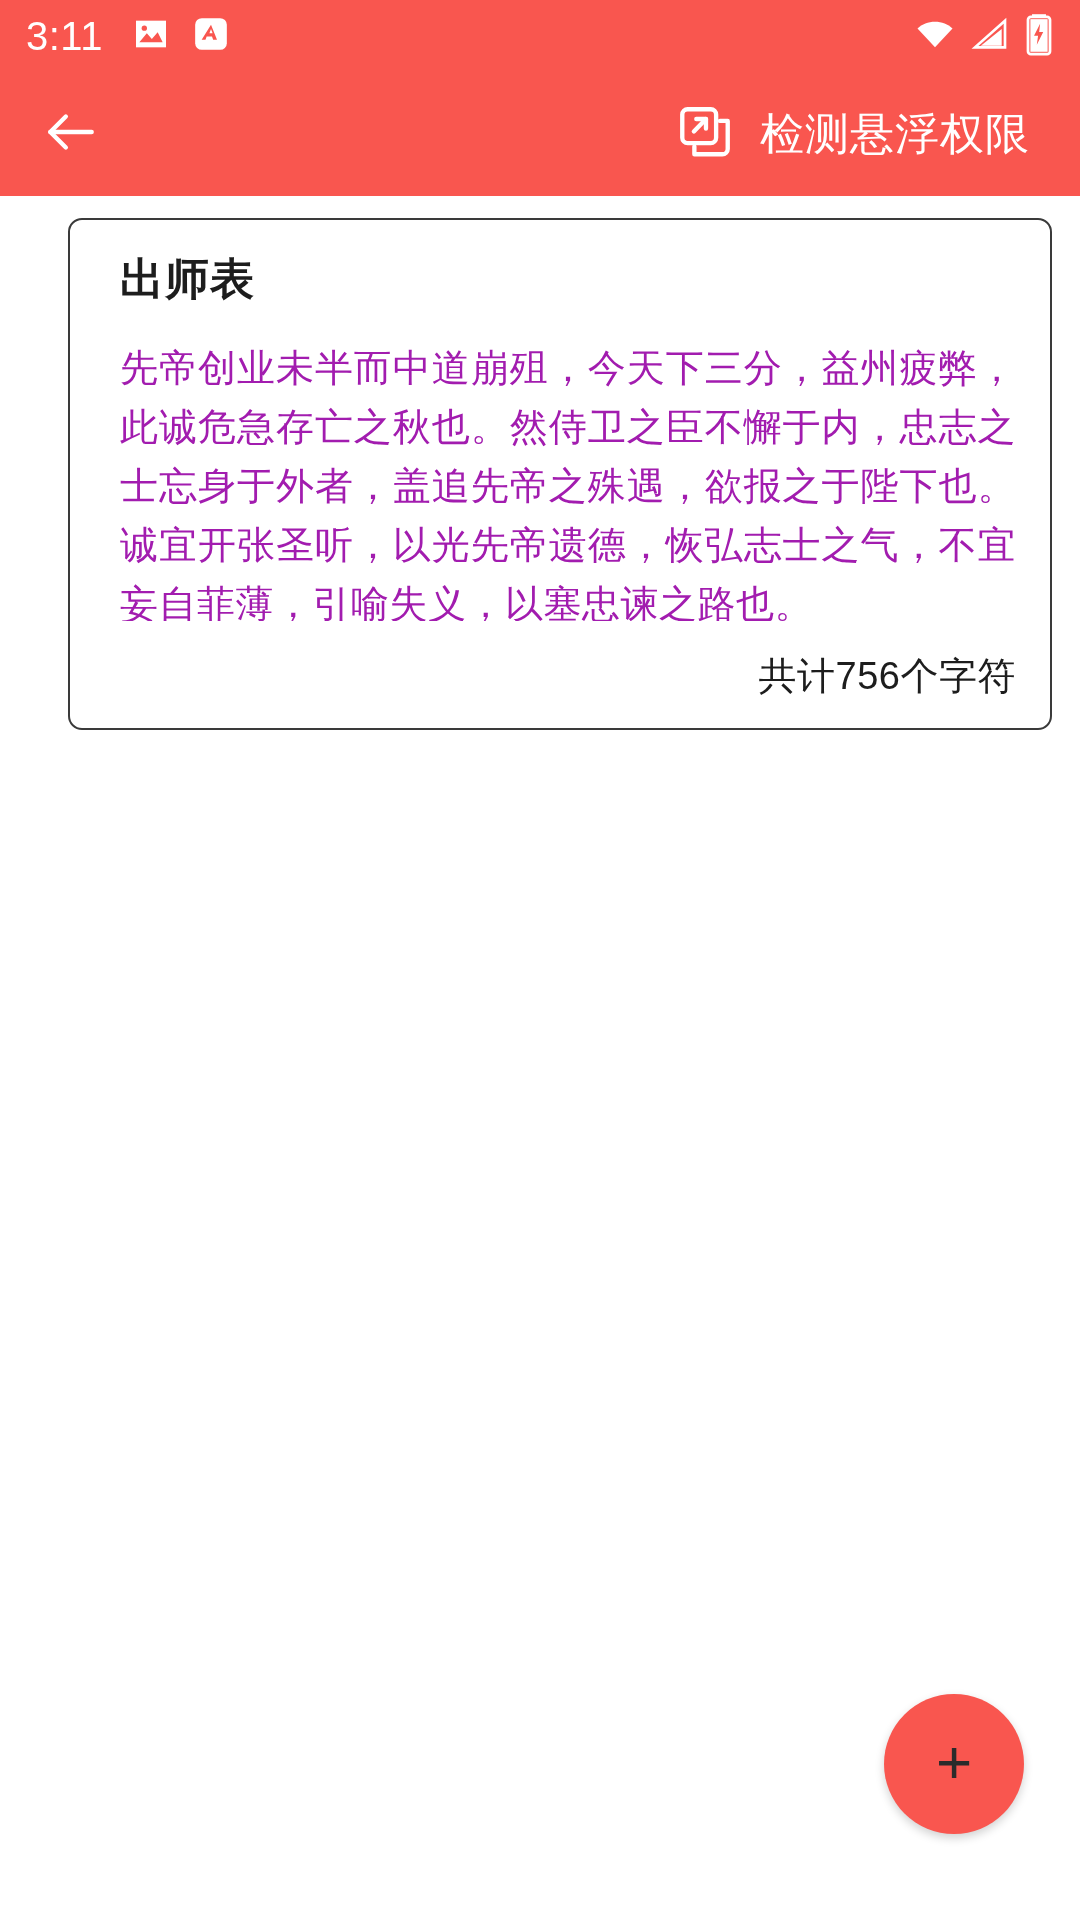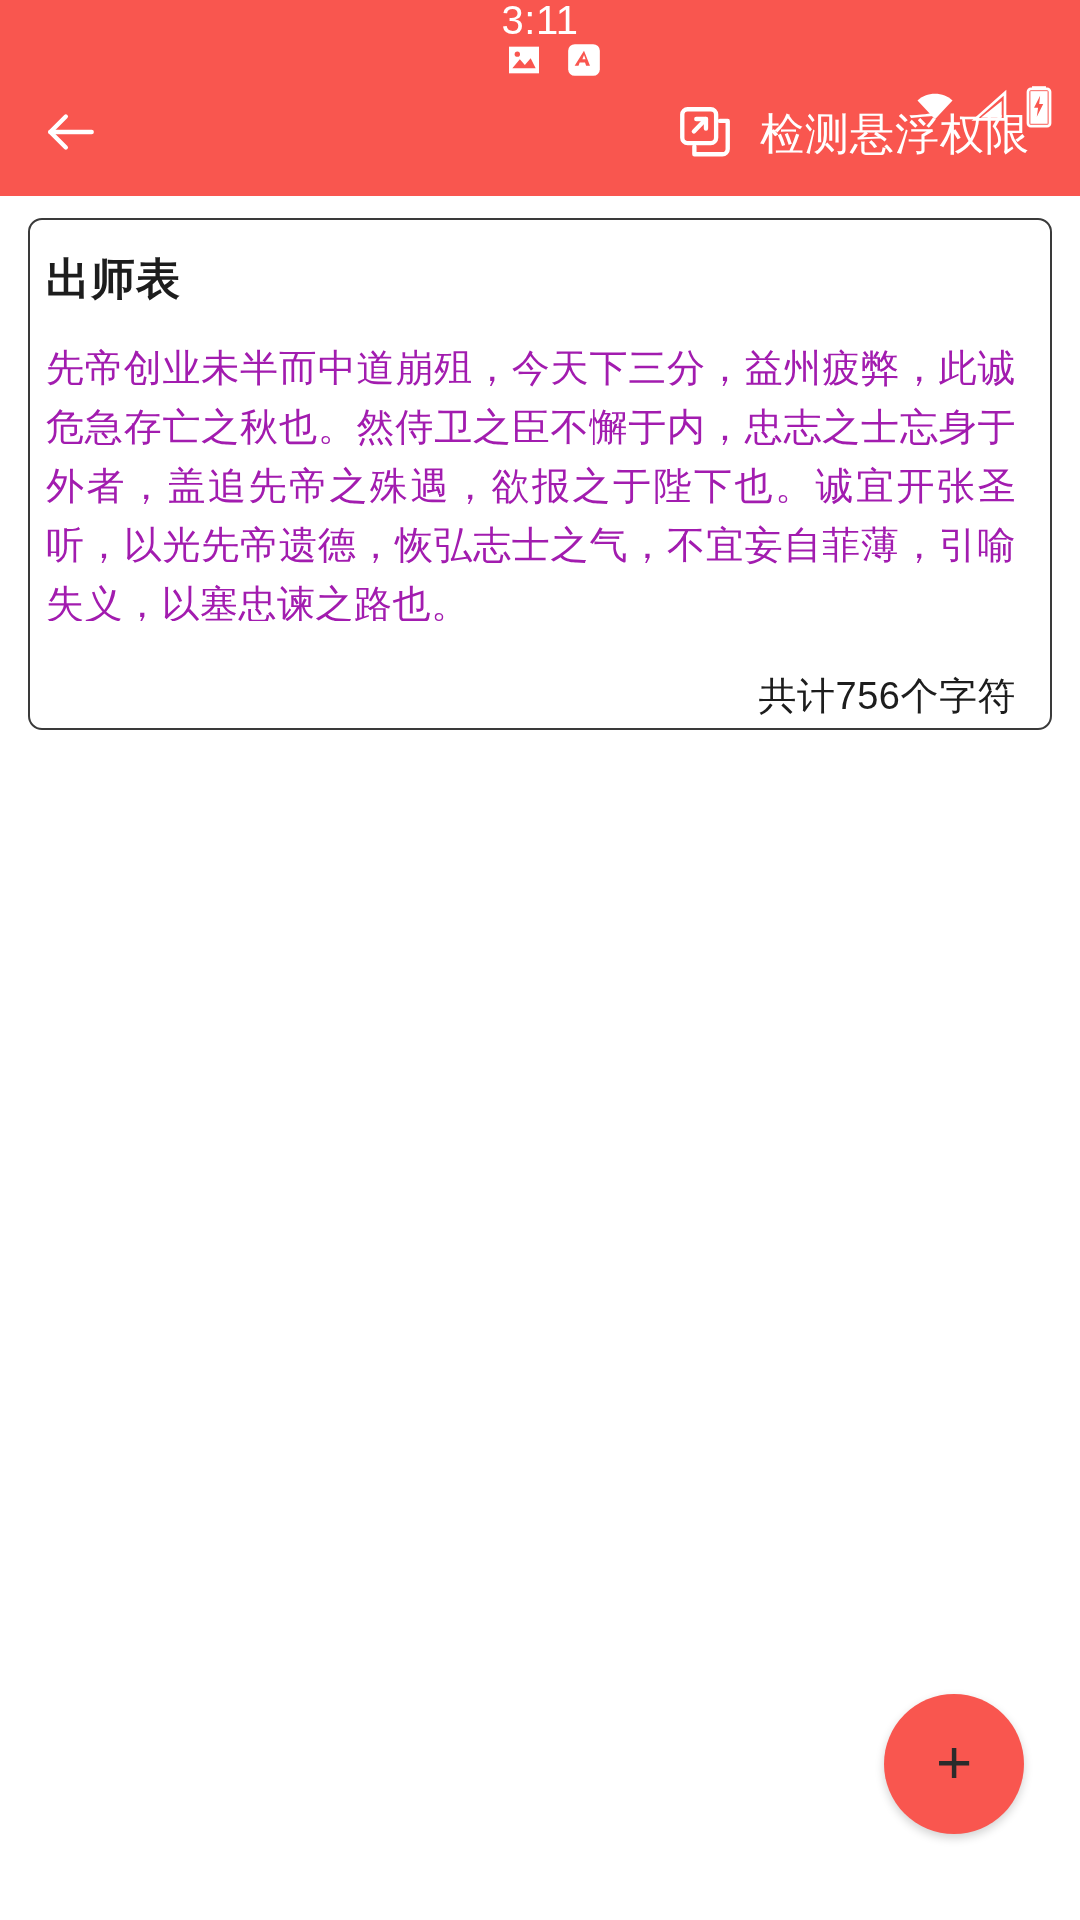--- a/index.html
+++ b/index.html
@@ -12,21 +12,20 @@
   }
 
   
   .statusbar {
     height: 72px;
     background: #f9564f;
     display: flex;
     align-items: center;
     padding: 0 26px;
     color: #ffffff;
-    flex-direction: column;
   }
   .status-clock {
     font-size: 40px;
     letter-spacing: 0.5px;
     line-height: 1;
     font-weight: 400;
   }
   .status-left-icons {
     display: flex;
     align-items: center;
@@ -77,24 +76,25 @@
     position: relative;
     height: calc(1920px - 72px - 124px);
     background: #ffffff;
     padding: 22px 28px 0 28px;
   }
 
   .note-card {
     border: 2px solid #3a3a3a;
     border-radius: 14px;
     background: #ffffff;
-    padding: 30px 34px 24px 16px;
+    padding: 30px 34px 24px 50px;
     height: 512px;
     overflow: hidden;
     position: relative;
+    margin-left: 40px;
   }
   .note-head {
     display: flex;
     align-items: baseline;
     justify-content: space-between;
     margin-bottom: 30px;
   }
   .note-title {
     font-size: 44px;
     font-weight: 700;
@@ -111,21 +111,21 @@
     line-height: 1.55;
     color: #a21caf;
     max-height: 282px;
     overflow: hidden;
     text-align: justify;
     letter-spacing: 0.5px;
   }
   .note-footer {
     position: absolute;
     right: 34px;
-    bottom: 6px;
+    bottom: 26px;
     font-size: 38px;
     color: #1d1d1d;
     letter-spacing: 0.5px;
   }
 
   
   .fab {
     position: absolute;
     right: 56px;
     bottom: 86px;

